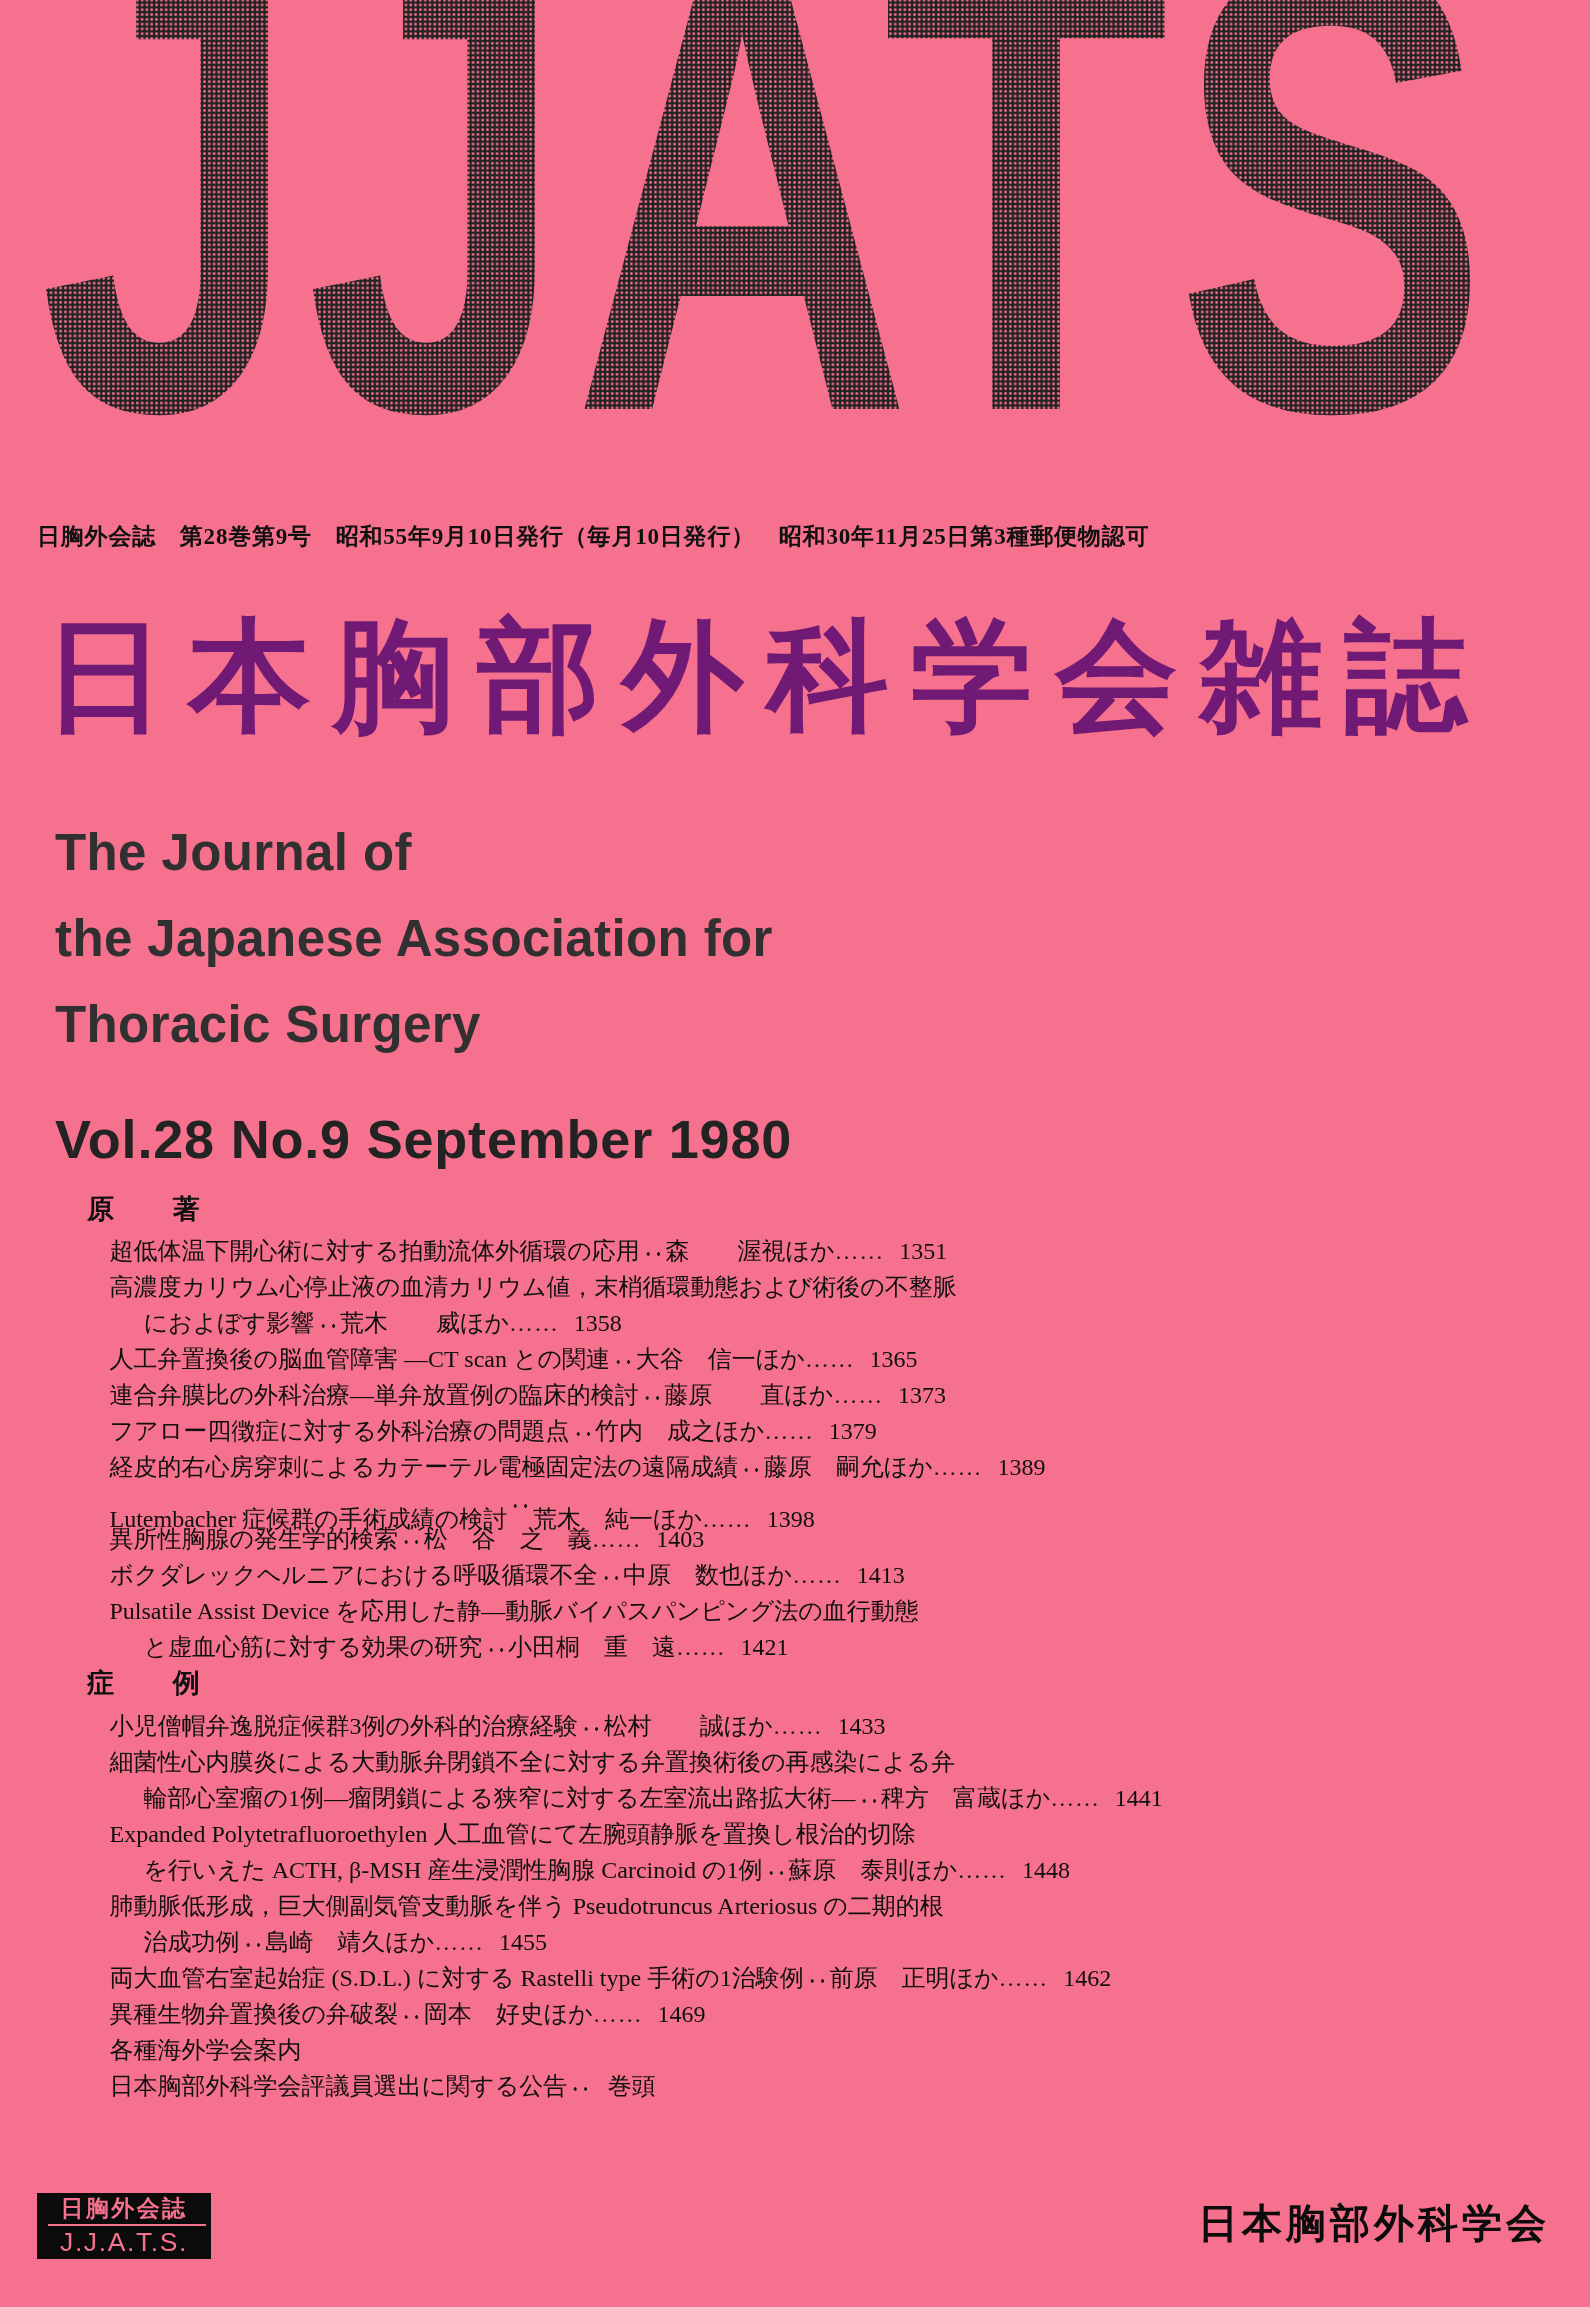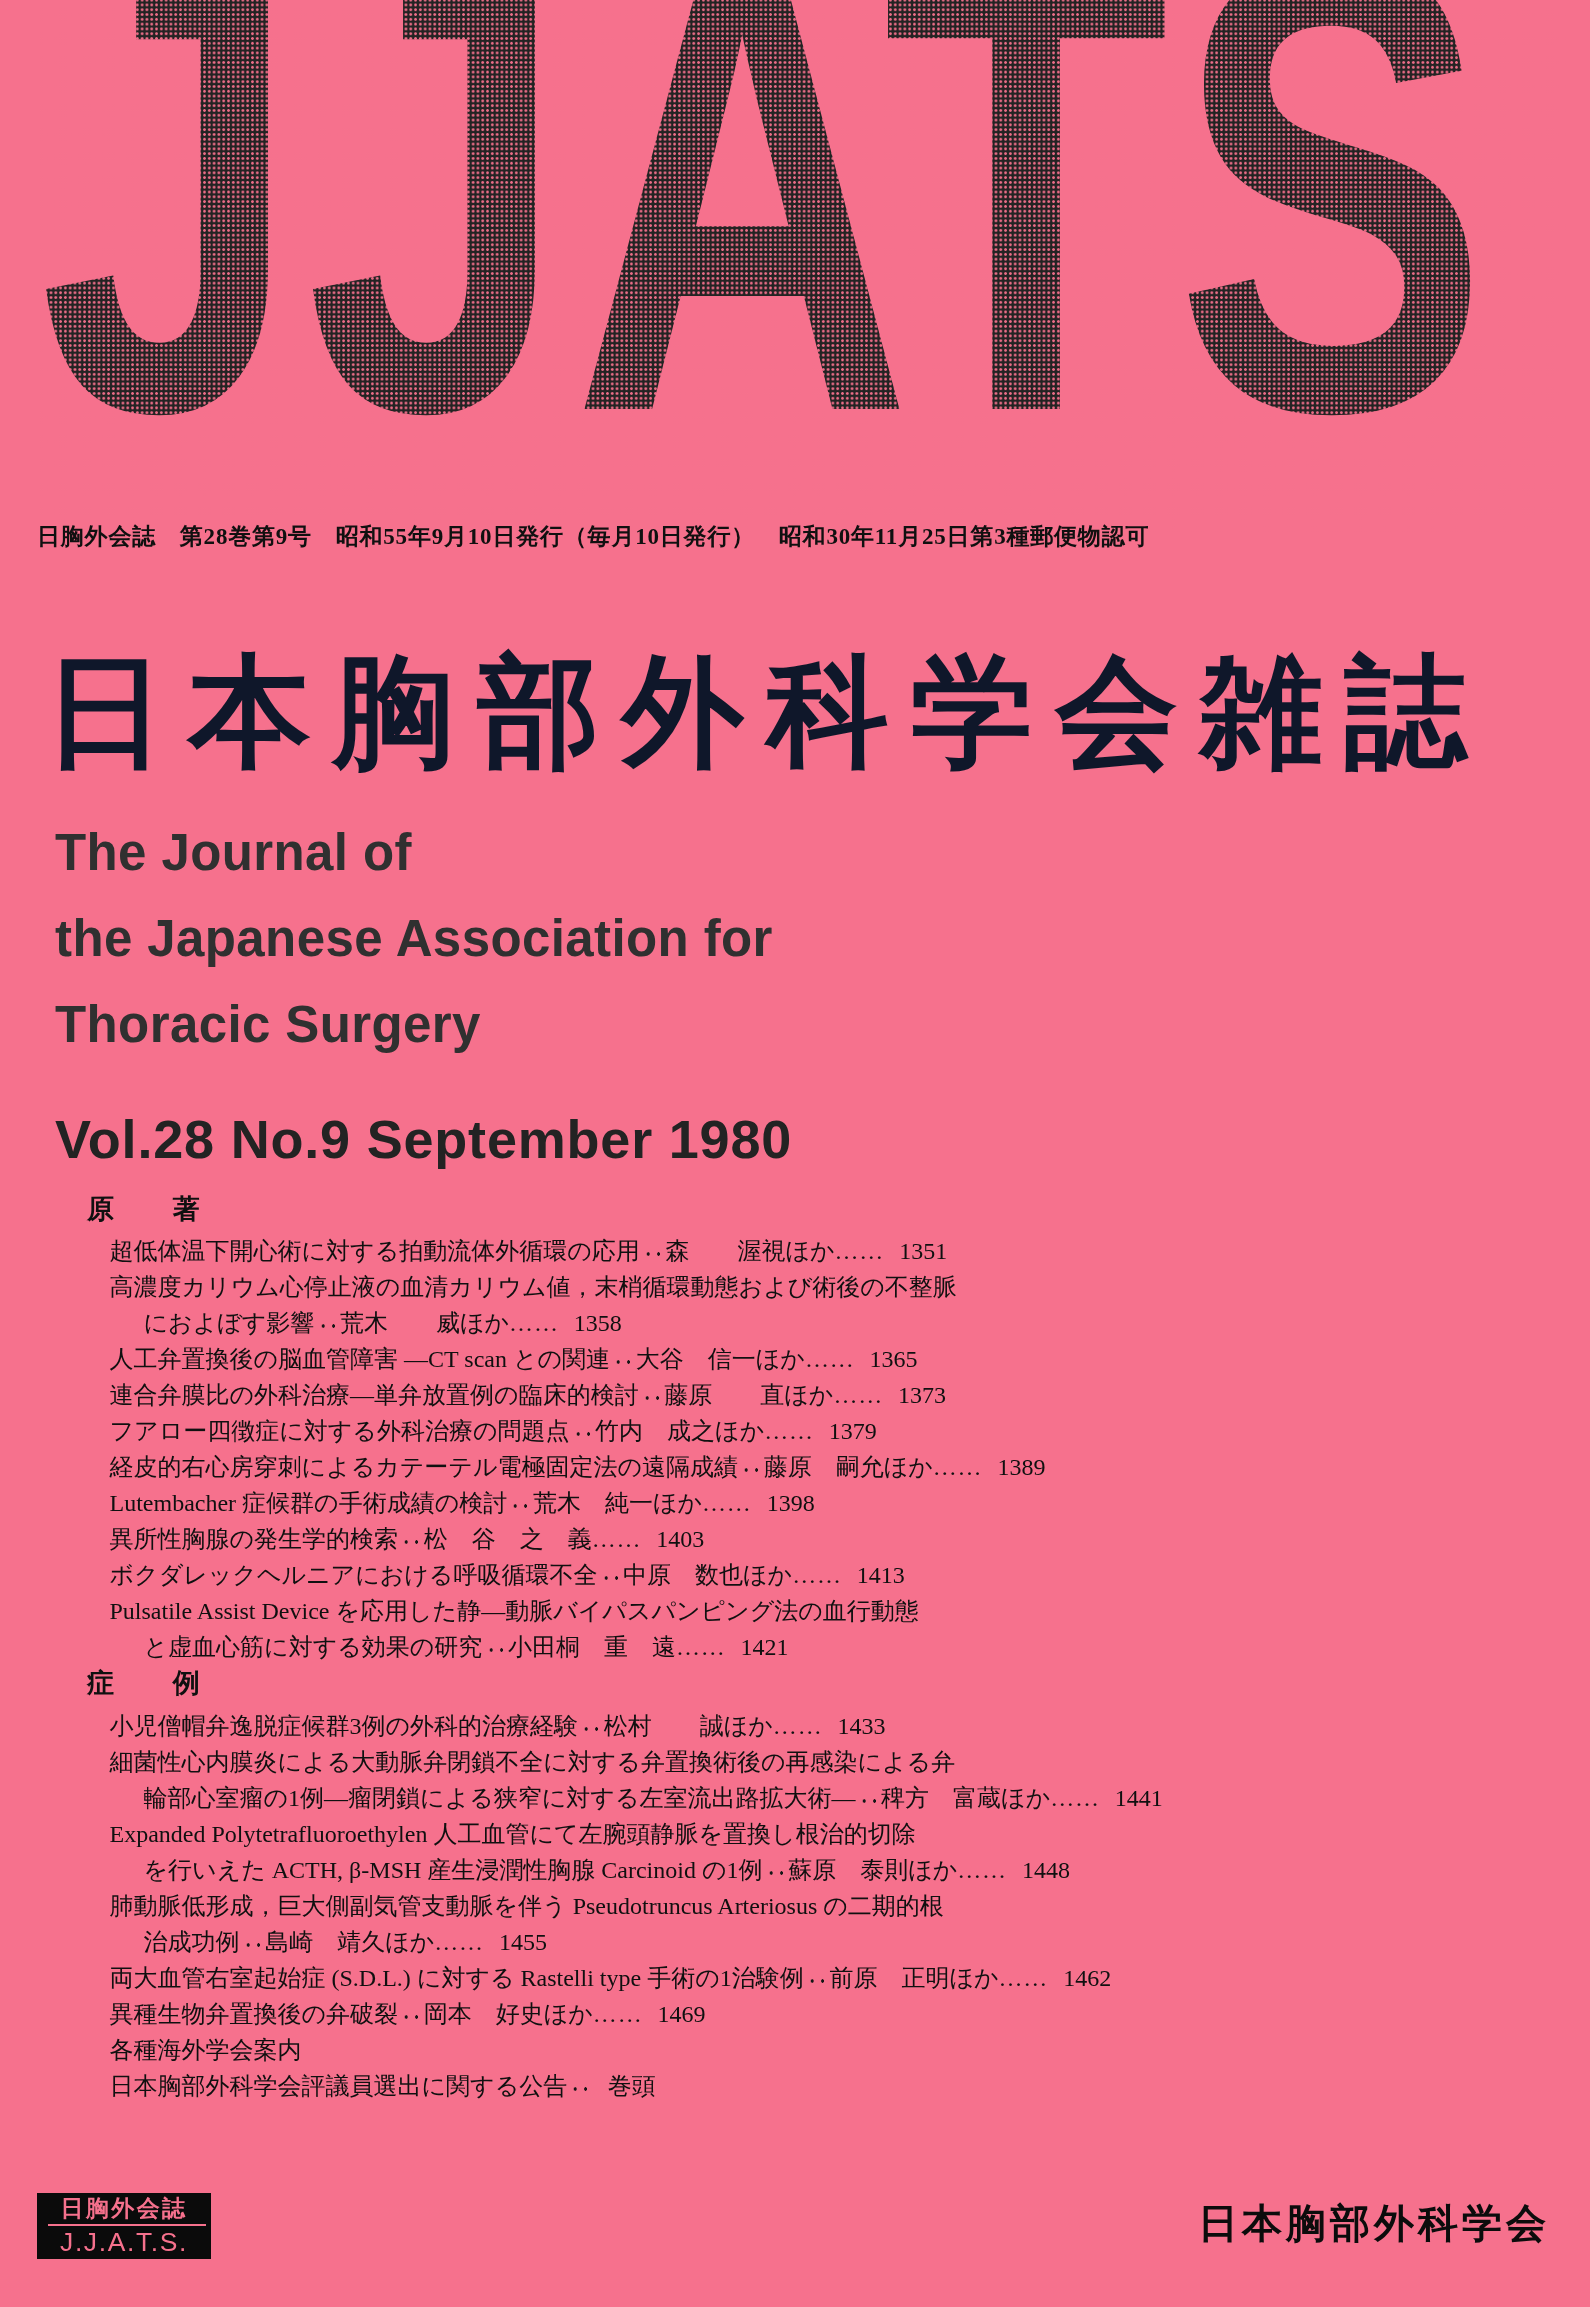--- a/index.html
+++ b/index.html
@@ -41,27 +41,27 @@
   .publine {
     position:absolute; top:521px; left:37px;
     font-size:23px; font-weight:bold;
     letter-spacing:0.8px;
     white-space:nowrap;
     color:#101010;
   }
 
   
   .title-ja {
-    position:absolute; top:632px; left:44px;
+    position:absolute; top:596px; left:44px;
     font-family:"Liberation Sans", sans-serif;
     font-weight:900;
     font-size:122px;
     letter-spacing:22.5px;
     white-space:nowrap;
-    color:#0f172a;
+    color:#701a75;
     text-align:right;
   }
 
   
   .title-en {
     position:absolute; top:810px; left:55px;
     font-family:"Liberation Sans", sans-serif;
     font-weight:700;
     font-size:51px;
     line-height:86px;
@@ -208,21 +208,21 @@
         <div class="t-page">1379</div>
       </div>
       <div class="toc-row">
         <div class="t-title" style="display: inline;">経皮的右心房穿刺によるカテーテル電極固定法の遠隔成績</div>
         <div class="dots"></div>
         <div class="t-author">藤原　嗣允ほか</div>
         <div class="t-sep">……</div>
         <div class="t-page">1389</div>
       </div>
       <div class="toc-row">
-        <div class="t-title" style="display: inline;">Lutembacher 症候群の手術成績の検討 </div>
+        <div class="t-title" style="display: inline; margin-top: 16px;">Lutembacher 症候群の手術成績の検討 </div>
         <div class="dots"></div>
         <div class="t-author">荒木　純一ほか</div>
         <div class="t-sep">……</div>
         <div class="t-page">1398</div>
       </div>
       <div class="toc-row">
         <div class="t-title" style="display: inline;">異所性胸腺の発生学的検索</div>
         <div class="dots"></div>
         <div class="t-author">松　谷　之　義</div>
         <div class="t-sep">……</div>

